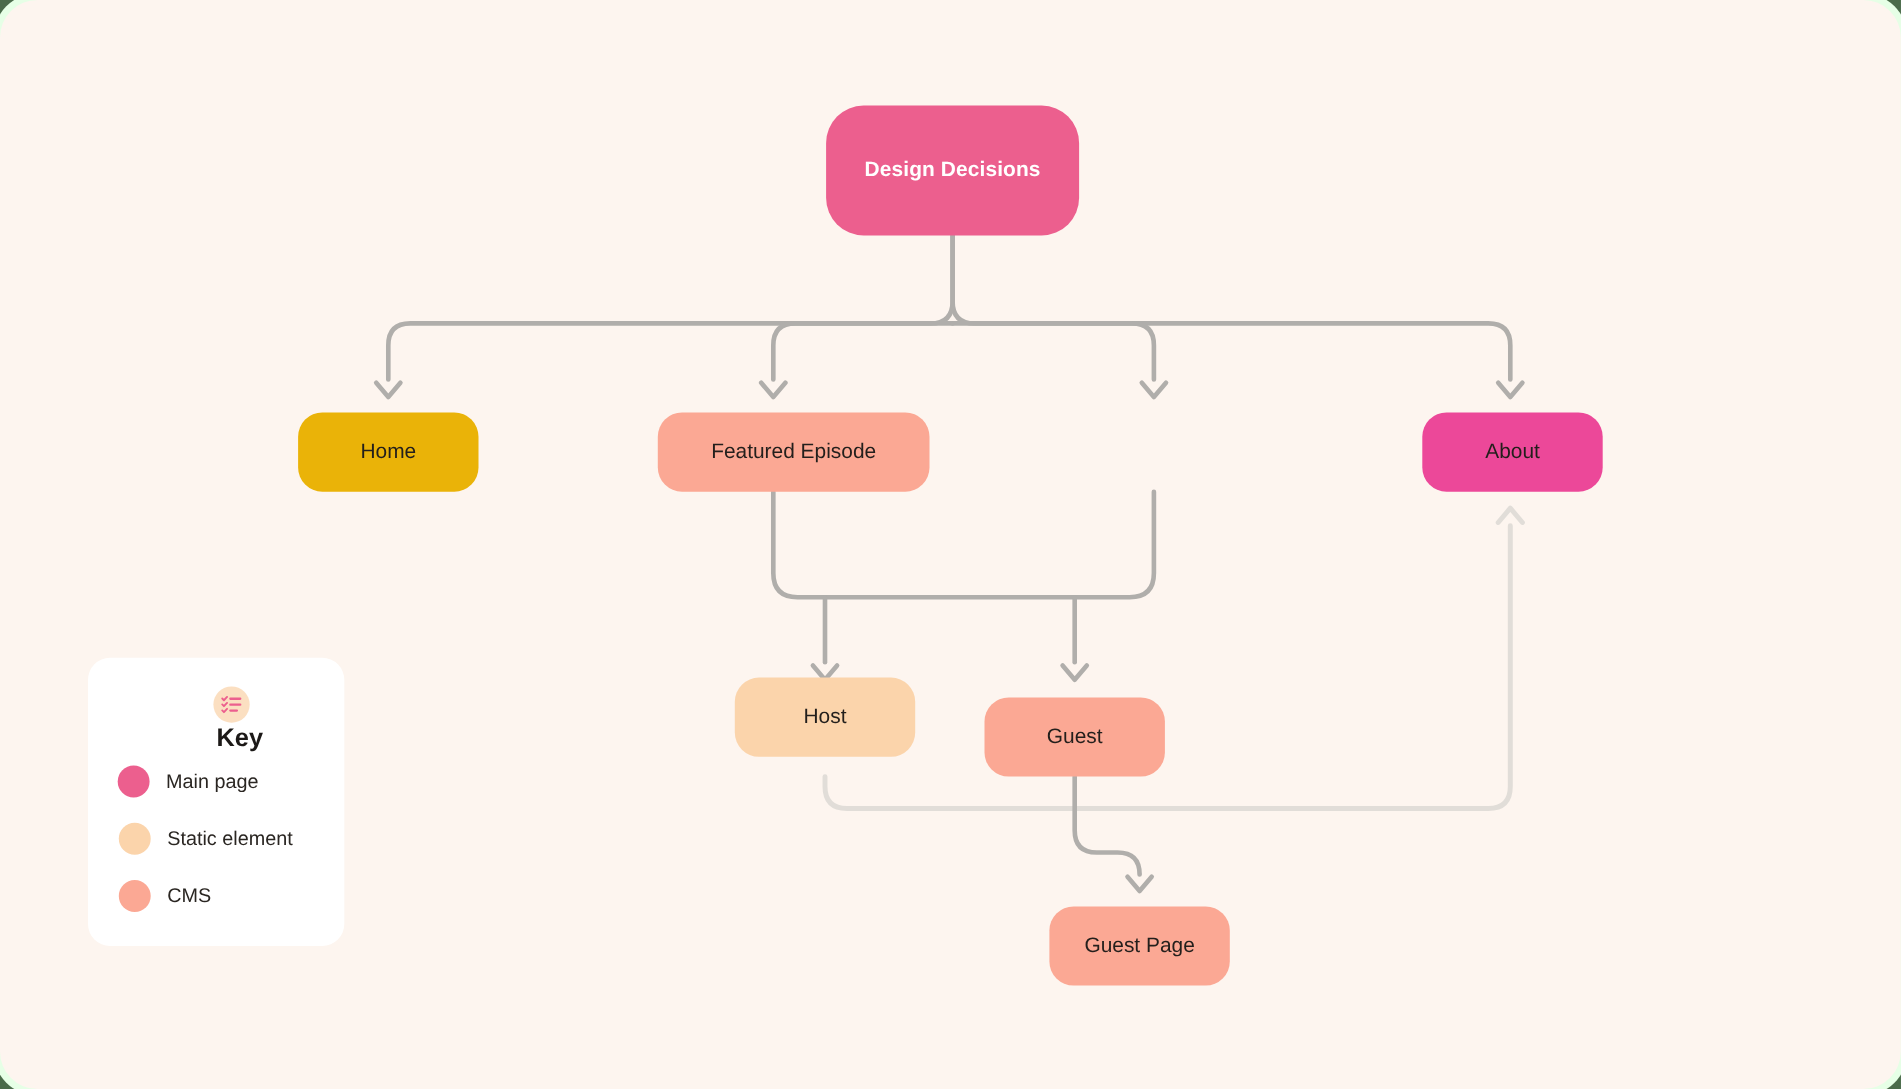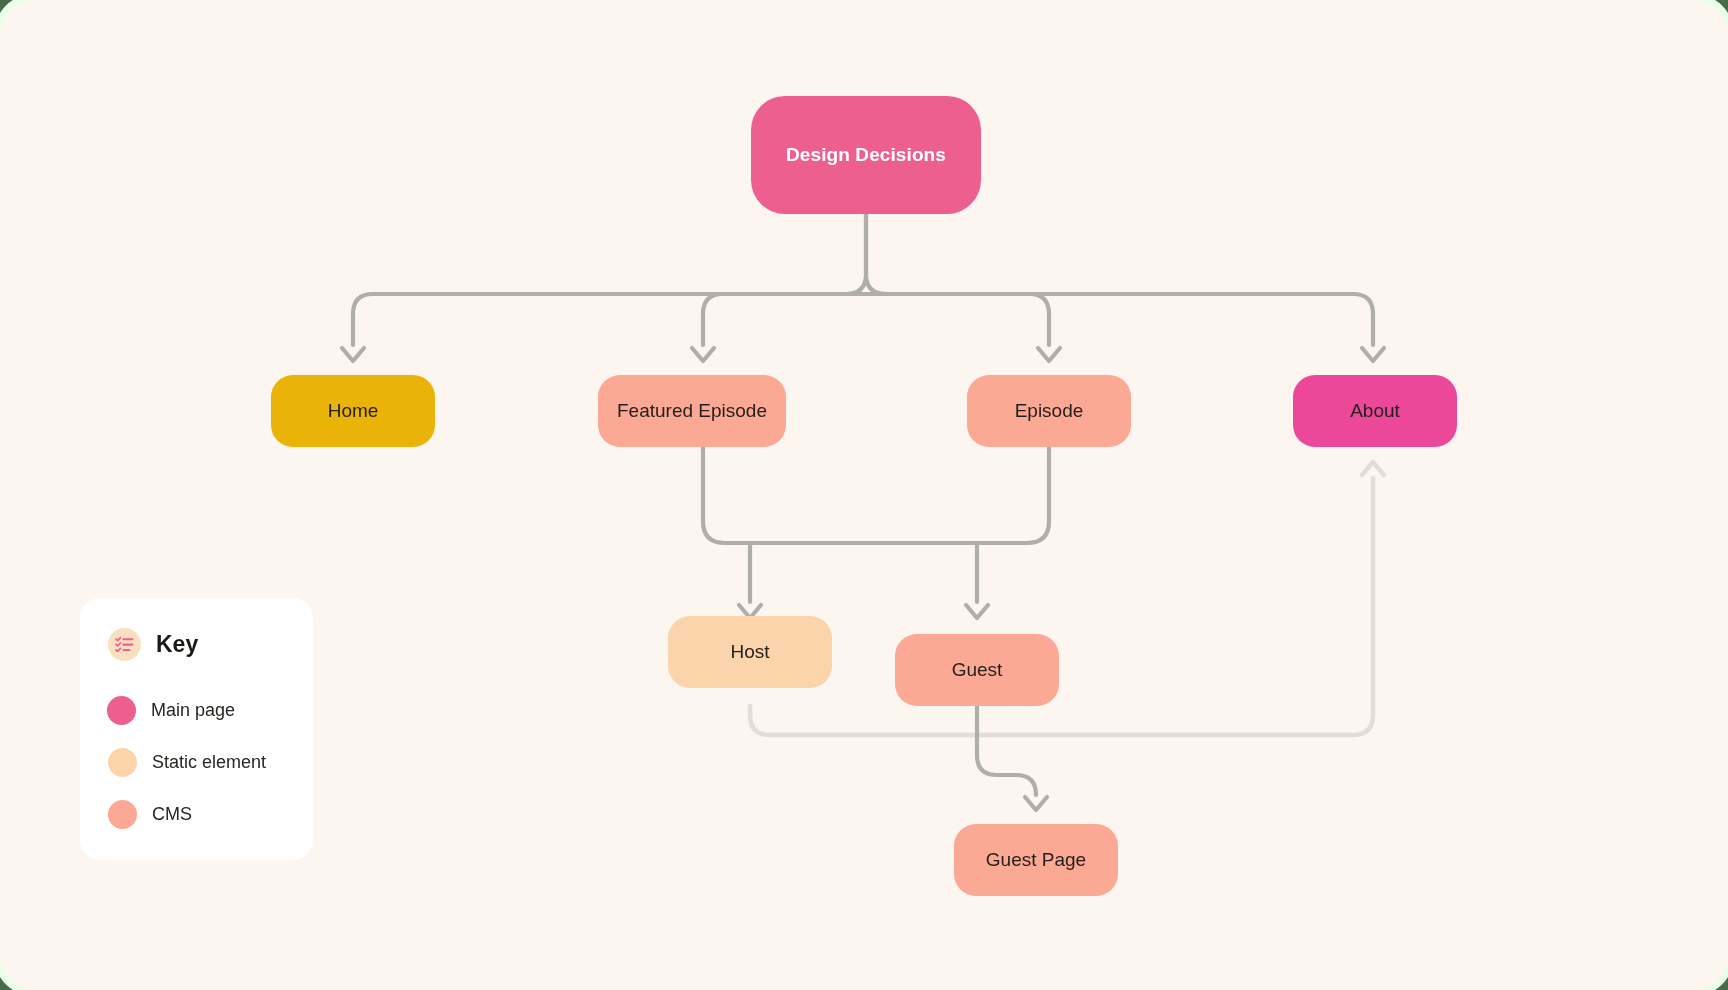--- a/index.html
+++ b/index.html
@@ -63,20 +63,21 @@
     background: #ffffff;
     border-radius: 20px;
     box-sizing: border-box;
     padding: 26px 0 0 0;
   }
   #key-header {
     display: flex;
     align-items: center;
     padding-left: 28px;
     height: 40px;
+    flex-direction: column;
   }
   #key-icon {
     width: 33px;
     height: 33px;
     border-radius: 50%;
     background: #fbdfc1;
     display: flex;
     align-items: center;
     justify-content: center;
     flex: none;
@@ -151,27 +152,24 @@
   </svg>
 
   <div class="node node-root" style="left:751px; top:96px; width:230px; height:118px; background:#ec5f8e;">
     <span>Design Decisions</span>
   </div>
 
   <div class="node node-std" style="left:271px; top:375px; width:164px; height:72px; background:#eab308;">
     <span>Home</span>
   </div>
 
-  <div class="node node-std" style="left:598px; top:375px; width:188px; height:72px; background:#fba894;">
+  <div class="node node-std" style="left:598px; top:375px; width:247px; height:72px; background:#fba894;">
     <span>Featured Episode</span>
   </div>
 
-  <div class="node node-std" style="left:967px; top:375px; width:164px; height:72px; background:#fba894;">
-    <span>Episode</span>
-  </div>
 
   <div class="node node-std" style="left:1293px; top:375px; width:164px; height:72px; background:#ec4899;">
     <span>About</span>
   </div>
 
   <div class="node node-std" style="left:668px; top:616px; width:164px; height:72px; background:#fbd4ab;">
     <span>Host</span>
   </div>
 
   <div class="node node-std" style="left:954px; top:824px; width:164px; height:72px; background:#fba894;">

